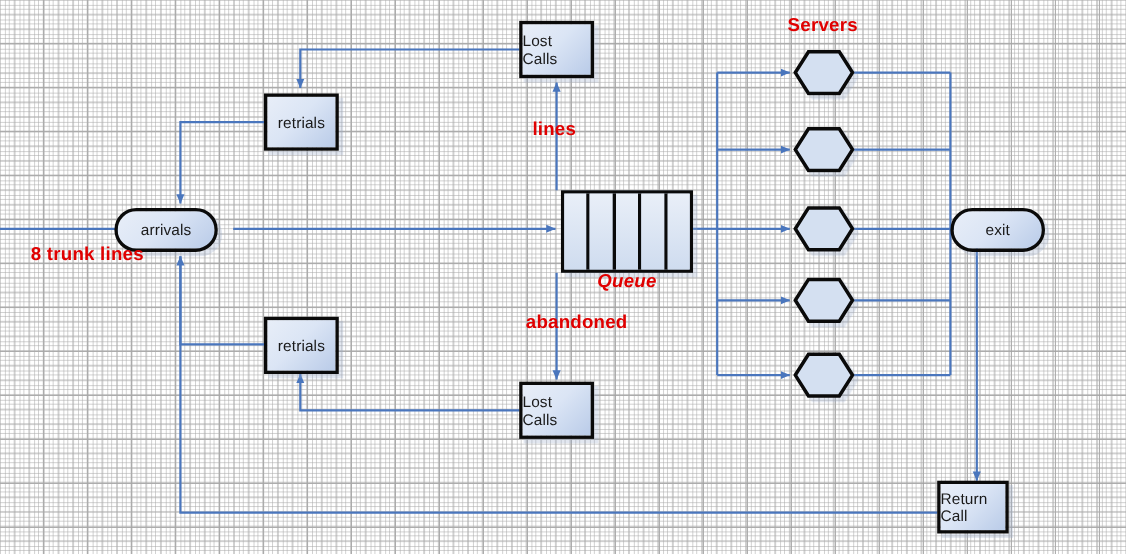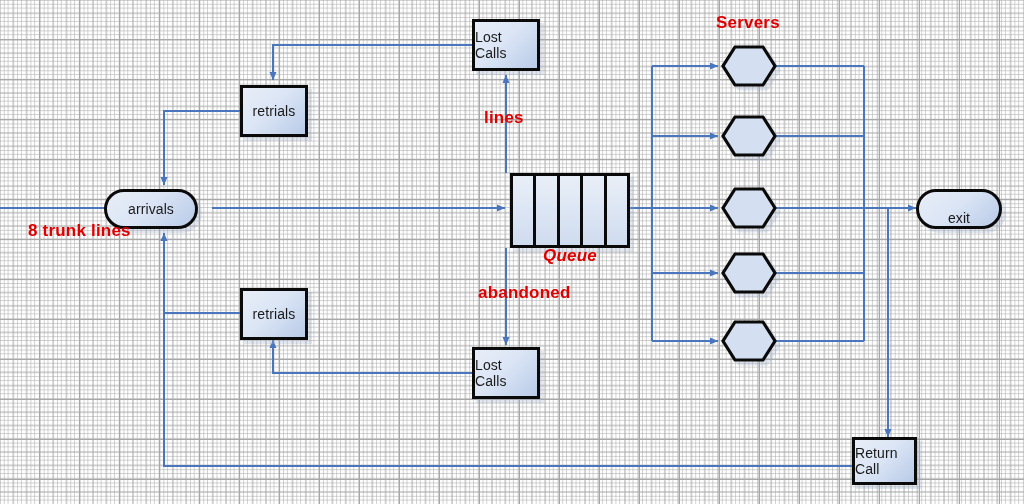--- a/index.html
+++ b/index.html
@@ -124,21 +124,21 @@
   </div>
 
   <div class="queue" style="left:510px;top:173px;width:120px;height:75px;">
     <div class="qcell"></div>
     <div class="qcell"></div>
     <div class="qcell"></div>
     <div class="qcell"></div>
     <div class="qcell"></div>
   </div>
 
-  <div class="node stadium" style="left:916px;top:189px;width:86px;height:40px;align-items:flex-end;">
+  <div class="node stadium" style="left:864px;top:189px;width:86px;height:40px;">
     <span>exit</span>
   </div>
 
   <div class="node" style="left:852px;top:437px;width:65px;height:48px;">
     <span>Return Call</span>
   </div>
 
   <div class="hex" style="left:721px;top:45px;">
     <svg width="56" height="42" viewBox="0 0 56 42">
         <polygon points="14,2 42,2 54,21 42,40 14,40 2,21" fill="#d4e0f1" stroke="#0a0a0a" stroke-width="3.2"></polygon>

